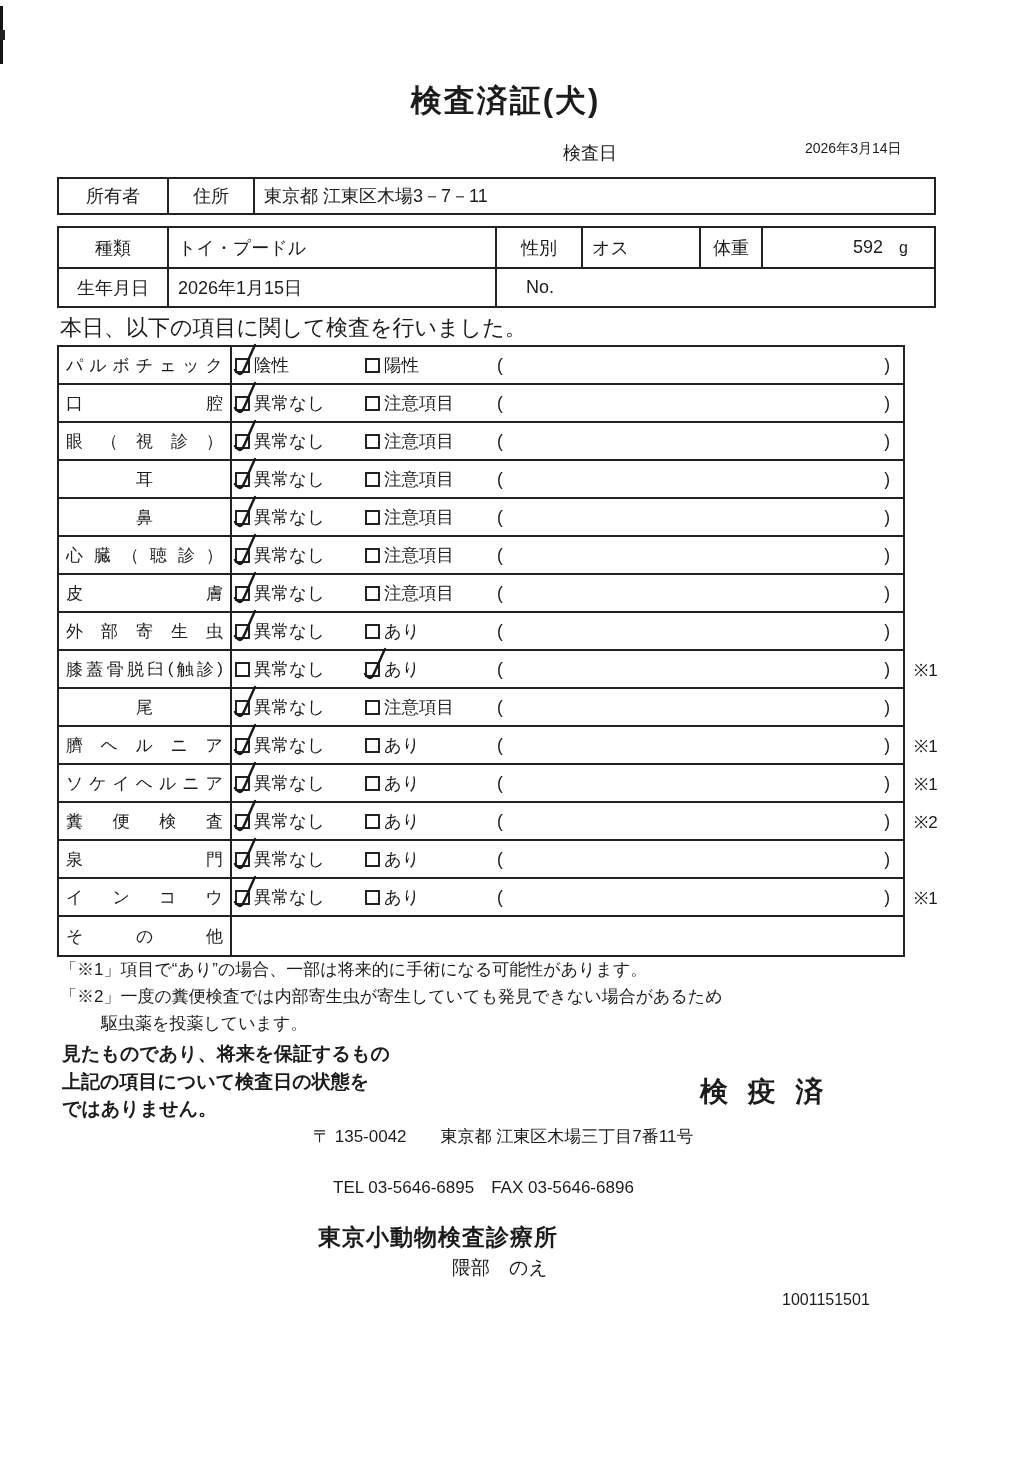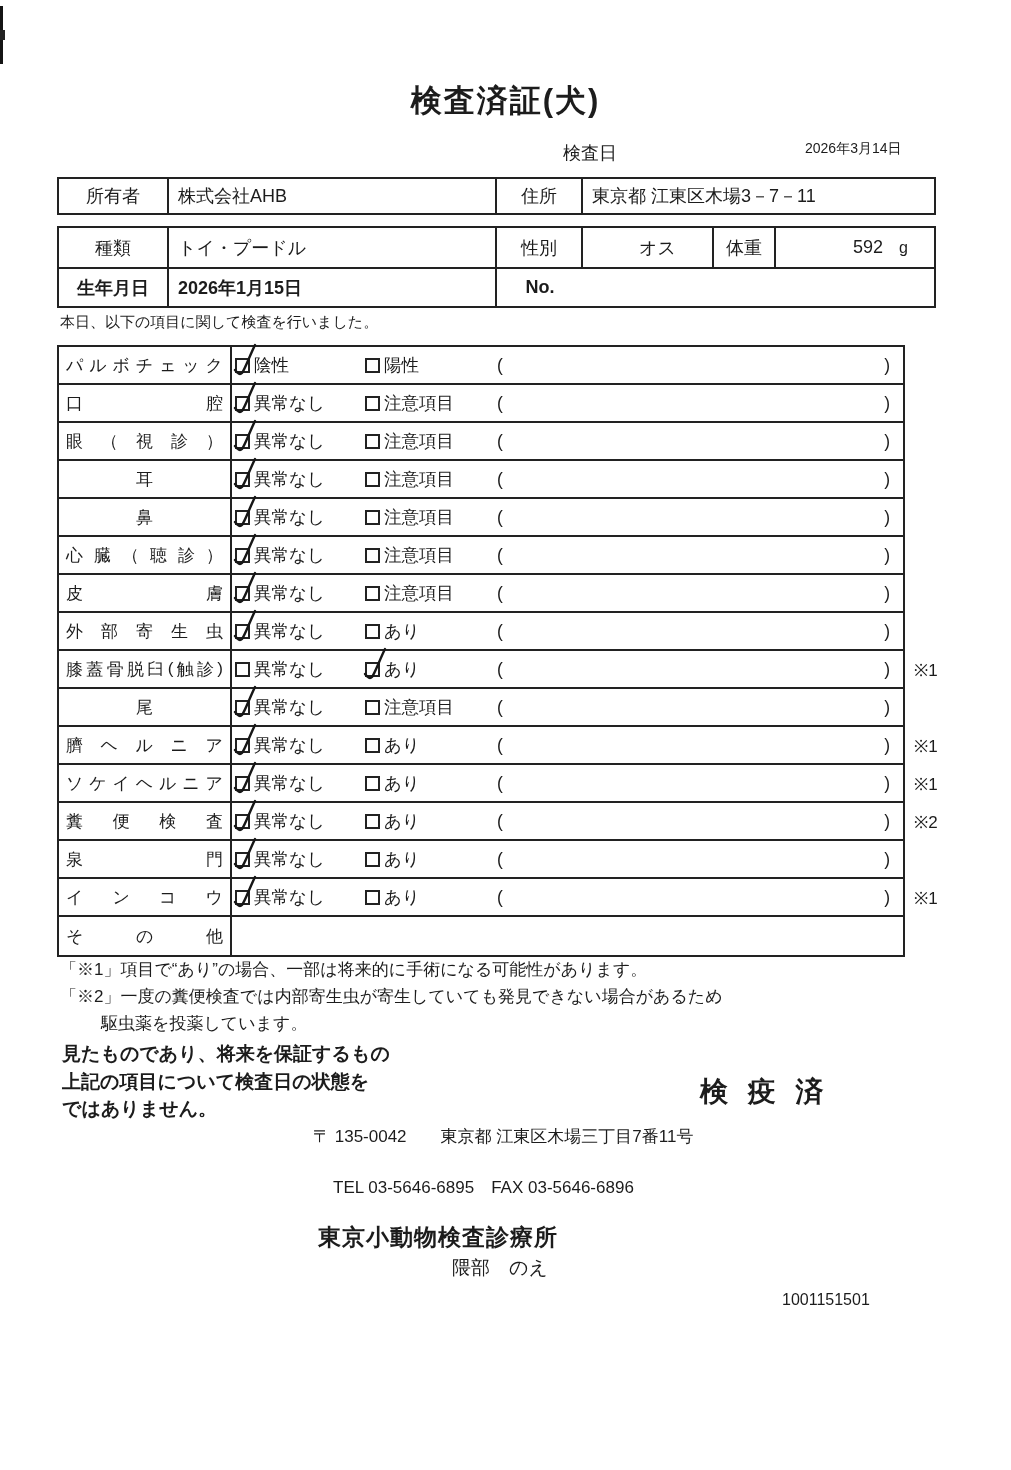--- a/index.html
+++ b/index.html
@@ -31,21 +31,21 @@
     border-right: 2px solid #222;
     font-size: 18px; height: 100%;
     white-space: nowrap; overflow: visible;
   }
   .cell:last-child { border-right: none; }
   .cell.lbl { justify-content: center; }
   .cell.val { padding-left: 9px; }
   .cell.num-right { justify-content: flex-end; padding-right: 26px; }
   .unit { margin-left: 16px; font-size: 16px; }
 
-  .intro { position: absolute; left: 60px; top: 313px; font-size: 15px; }
+  .intro { position: absolute; left: 60px; top: 313px; font-size: 22px; }
 
   
   .check-table {
     position: absolute; left: 57px; top: 345px; width: 848px;
     border: 2px solid #222; background: #fff;
   }
   .ct-row { position: relative; display: flex; height: 38px; border-bottom: 2px solid #222; }
   .ct-row:last-child { border-bottom: none; }
   .ct-name {
     width: 173px; flex: none;
@@ -82,43 +82,42 @@
   .clinic-address { position: absolute; left: 313px; top: 1125px; font-size: 17px; white-space: nowrap; }
   .clinic-tel     { position: absolute; left: 333px; top: 1176px; font-size: 17px; white-space: nowrap; }
   .clinic-name    { position: absolute; left: 318px; top: 1222px; font-size: 23px; font-weight: 700; letter-spacing: 1px; white-space: nowrap; }
   .examiner       { position: absolute; left: 452px; top: 1255px; font-size: 19px; white-space: nowrap; }
   .doc-number     { position: absolute; left: 782px; top: 1291px; font-size: 16px; }
 
   
   .owner-tbl { left: 57px; top: 177px; width: 879px; height: 38px; }
   .pet-tbl   { left: 57px; top: 226px; width: 879px; height: 82px; }
   .pet-tbl .trow { height: 39px; }
-  .pet-tbl .trow + .trow { height: 39px; font-weight: bold; }
+  .pet-tbl .trow + .trow { height: 39px; }
   .w-110 { width: 110px; flex: none; }
   .w-328 { width: 328px; flex: none; }
   .w-86  { width: 86px;  flex: none; }
-  .w-95  { width: 84px;  flex: none; margin-left: 47px; }
+  .w-95  { width: 118px;  flex: none; }
   .w-62  { width: 62px;  flex: none; text-align: center; }
   .w-rest { flex: 1; }
 </style>
 </head>
 <body>
 
 <div class="scan-mark"></div>
 <div class="scan-mark2"></div>
 
 <h1 class="title">検査済証(犬)</h1>
 
 <span class="insp-label">検査日</span>
 <span class="insp-date">2026年3月14日</span>
 
 <div class="tbl owner-tbl">
   <div class="trow" style="height:100%;">
     <div class="cell lbl w-110">所有者</div>
-    <div class="cell val w-328">株式会社AHB</div>
     <div class="cell lbl w-86">住所</div>
     <div class="cell val w-rest">東京都 江東区木場3－7－11</div>
   </div>
 </div>
 
 <div class="tbl pet-tbl">
   <div class="trow">
     <div class="cell lbl w-110">種類</div>
     <div class="cell val w-328">トイ・プードル</div>
     <div class="cell lbl w-86">性別</div>

